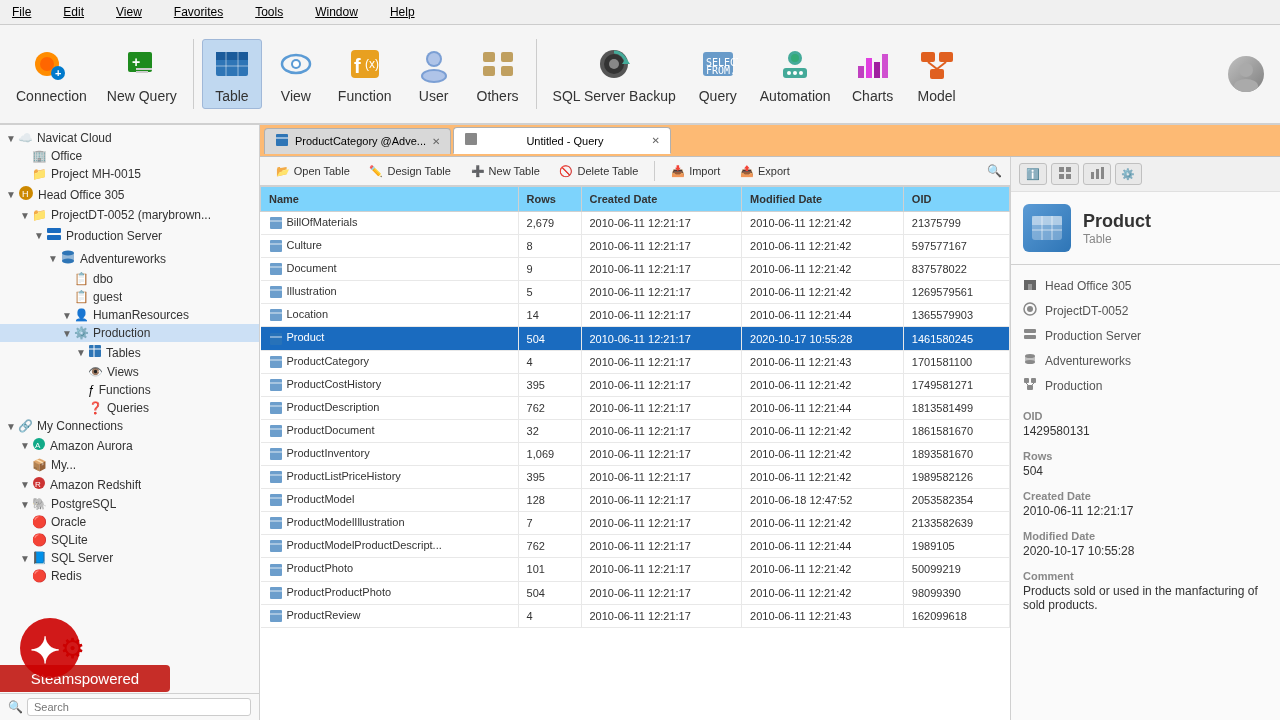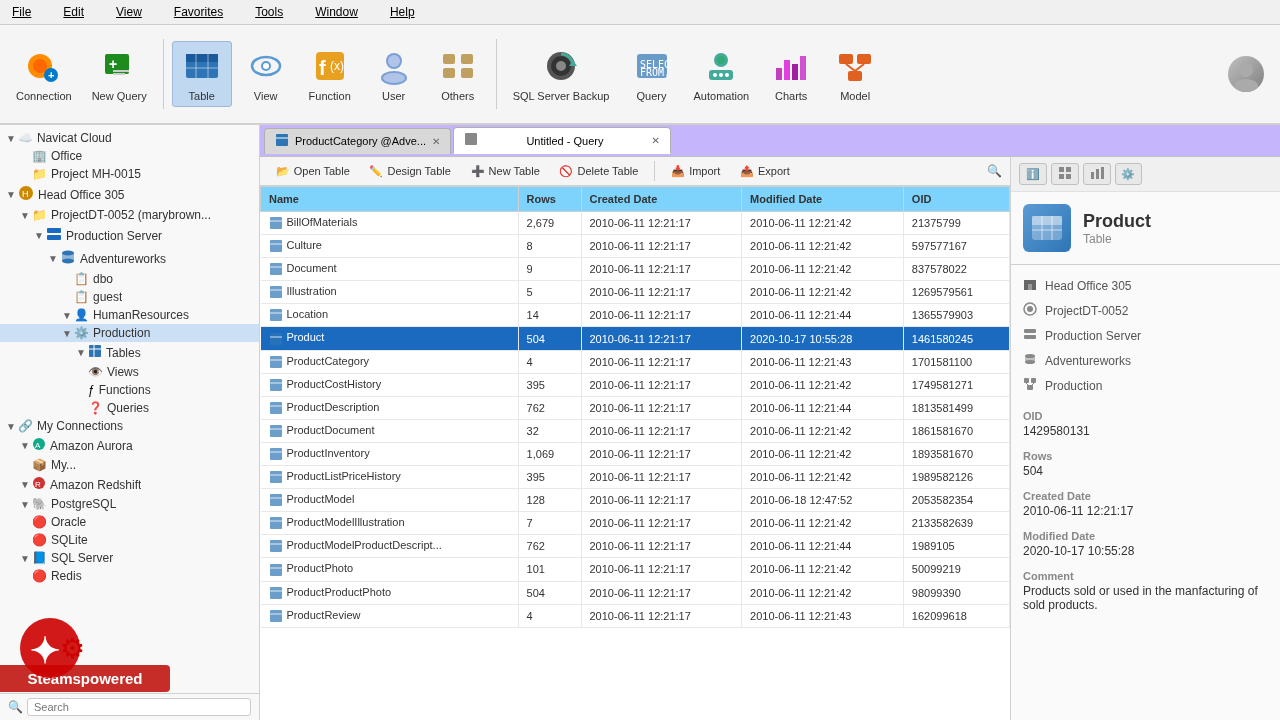--- a/index.html
+++ b/index.html
@@ -7,21 +7,21 @@
 
     
     .menu-bar { background: #f0f0f0; padding: 3px 8px; display: flex; gap: 24px; border-bottom: 1px solid #ccc; text-decoration: underline; }
     .menu-item { font-size: 12px; cursor: pointer; color: #000; padding: 2px 4px; }
 
     
     .toolbar { background: #f5f5f5; border-bottom: 2px solid #d0d0d0; display: flex; align-items: center; padding: 4px 8px; gap: 4px; min-height: 100px; }
     .toolbar-btn { display: flex; flex-direction: column; align-items: center; justify-content: center; padding: 4px 8px; cursor: pointer; border: none; background: transparent; min-width: 60px; gap: 4px; border-radius: 3px; }
     .toolbar-btn.active { background: #c0d8f0; border: 1px solid #a0b8d8; }
     .toolbar-btn .icon { width: 40px; height: 40px; display: flex; align-items: center; justify-content: center; }
-    .toolbar-btn .label { font-size: 11px; color: #333; white-space: nowrap; }
+    .toolbar-btn .label { font-size: 14px; color: #333; white-space: nowrap; }
     .toolbar-separator { width: 1px; height: 70px; background: #ccc; margin: 0 4px; }
 
     
     .main-content { display: flex; flex: 1; overflow: hidden; }
 
     
     .sidebar { width: 260px; background: #f8f8f8; border-right: 1px solid #d0d0d0; display: flex; flex-direction: column; overflow: hidden; }
     .sidebar-tree { flex: 1; overflow-y: auto; padding: 4px 0; }
     .tree-item { display: flex; align-items: center; padding: 2px 4px; cursor: pointer; white-space: nowrap; overflow: hidden; }
     .tree-item.selected { background: #cce0f5; }
@@ -31,21 +31,21 @@
     .tree-label { font-size: 12px; color: #333; overflow: hidden; text-overflow: ellipsis; }
 
     
     .sidebar-search { padding: 4px 8px; border-top: 1px solid #d0d0d0; display: flex; align-items: center; gap: 4px; background: #f8f8f8; }
     .sidebar-search input { flex: 1; padding: 2px 6px; border: 1px solid #ccc; border-radius: 3px; font-size: 11px; }
 
     
     .right-panel { flex: 1; display: flex; flex-direction: column; overflow: hidden; }
 
     
-    .tab-bar { display: flex; align-items: center; background: #c4b5fd; border-bottom: 1px solid #c0c0c0; padding: 0 4px; min-height: 32px; }
+    .tab-bar { display: flex; align-items: center; background: #fdba74; border-bottom: 1px solid #c0c0c0; padding: 0 4px; min-height: 32px; }
     .tab { display: flex; align-items: center; padding: 4px 10px; background: #d8d8d8; border: 1px solid #b0b0b0; border-bottom: none; cursor: pointer; font-size: 11px; margin-right: 2px; border-radius: 4px 4px 0 0; gap: 6px; }
     .tab.active { background: white; border-bottom: 1px solid white; gap: 48px; }
     .tab .close-btn { font-size: 10px; color: #666; cursor: pointer; }
     .tab-icon { font-size: 12px; }
 
     
     .action-bar { display: flex; align-items: center; padding: 4px 8px; background: #f5f5f5; border-bottom: 1px solid #d0d0d0; gap: 4px; }
     .action-btn { display: flex; align-items: center; gap: 4px; padding: 3px 8px; border: none; background: transparent; cursor: pointer; font-size: 11px; color: #333; border-radius: 3px; }
     .action-separator { width: 1px; height: 20px; background: #ccc; margin: 0 4px; }
     .search-icon-btn { margin-left: auto; cursor: pointer; color: #666; }
@@ -801,21 +801,21 @@
             <div class="info-label">Comment</div>
             <div class="info-value">Products sold or used in the manfacturing of sold products.</div>
           </div>
         </div>
       </div>
     </div>
   </div>
 </div>
 
 <div style="position:fixed; bottom:28px; left:0; z-index:200; width:170px;">
-  <div style="background:#c62d28; color:white; padding:5px 14px; font-size:15px; font-weight:bold; text-align:center; border-radius:0 4px 4px 0;">Steamspowered</div>
+  <div style="background:#c62d28; color:white; padding:5px 14px; font-size:15px; font-weight:normal; text-align:center; border-radius:0 4px 4px 0;">Steamspowered</div>
   <div style="position:absolute; top:-52px; left:0; width:130px; height:70px; z-index:201;">
     <svg width="130" height="70" viewBox="0 0 130 70">
       <circle cx="50" cy="35" r="30" fill="#c00" opacity="0.9"></circle>
       <text x="30" y="50" fill="white" font-size="36" font-weight="bold">✦</text>
       <text x="60" y="45" fill="#c00" font-size="28">⚙</text>
     </svg>
   </div>
 </div>
 
 </body></html>

